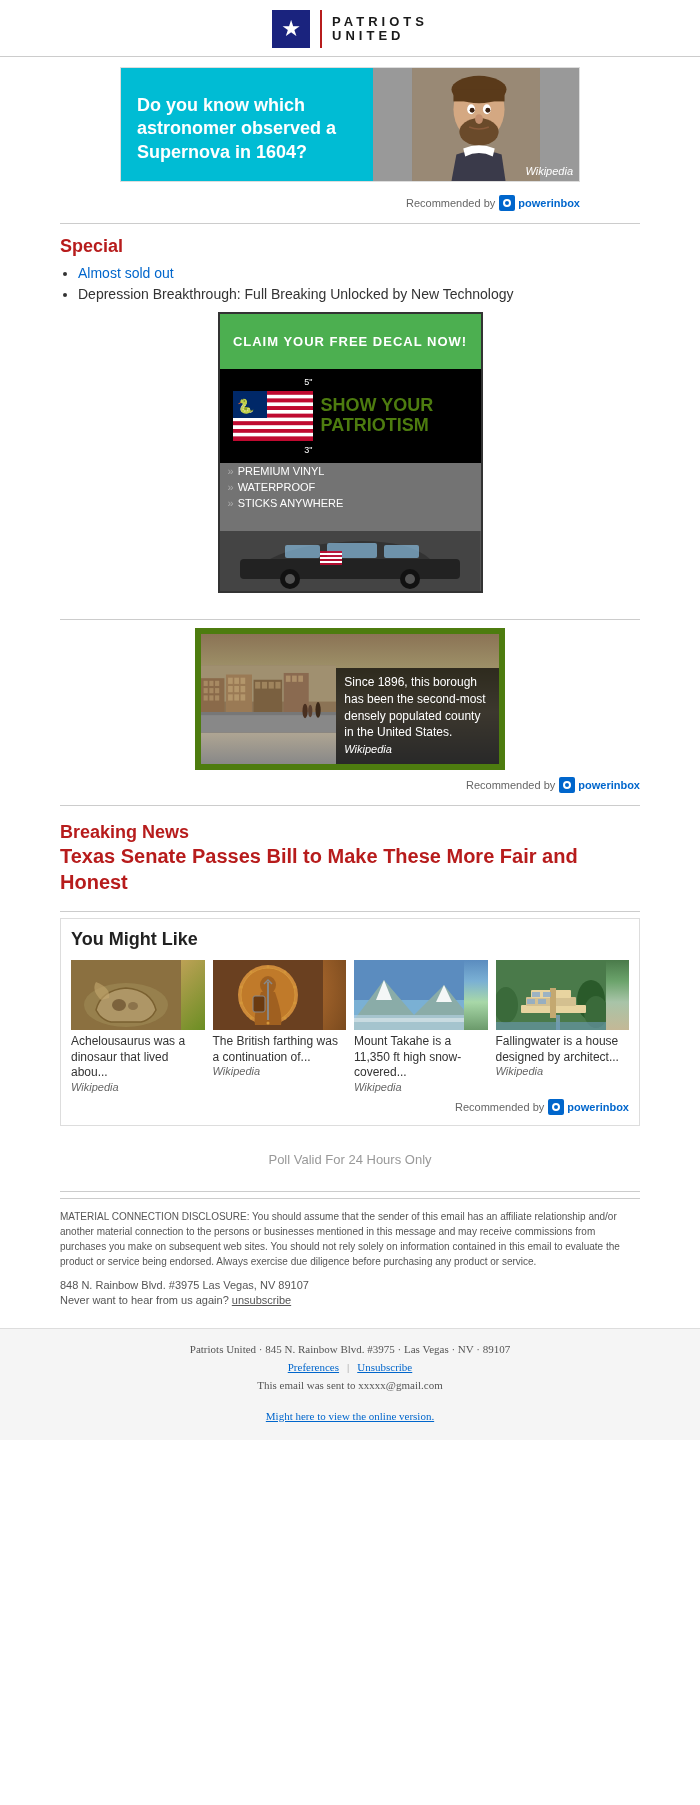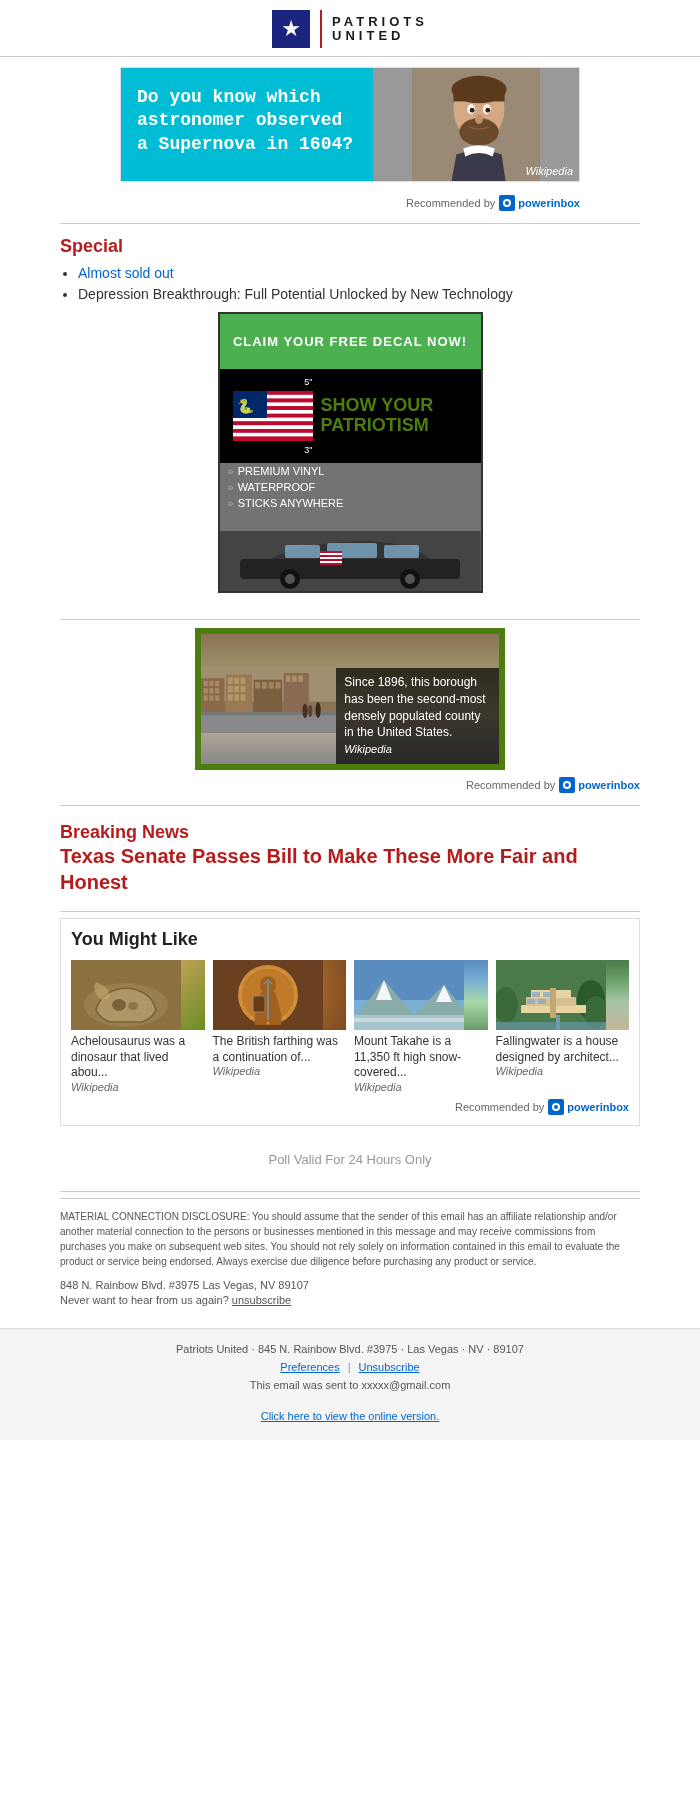--- a/index.html
+++ b/index.html
@@ -66,26 +66,25 @@
       margin: 10px 60px;
       position: relative;
       height: 115px;
       background: linear-gradient(to right, #00bcd4 55%, #888 55%);
       overflow: hidden;
       border: 1px solid #ddd;
     }
     .top-banner-text-area {
       position: absolute;
       left: 0;
-      top: 4px;
+      top: 12px;
       width: 55%;
       height: 100%;
       background: #00bcd4;
       padding: 14px 16px;
-      font-family: Liberation Mono, monospace;
     }
     .top-banner-text {
       color: white;
       font-size: 18px;
       font-weight: bold;
       line-height: 1.3;
     }
     .top-banner-img-area {
       position: absolute;
       right: 0;
@@ -393,20 +392,21 @@
       text-decoration: underline;
     }
 
     
     .footer {
       background: #f5f5f5;
       border-top: 1px solid #ddd;
       margin-top: 14px;
       padding: 14px 60px 18px;
       text-align: center;
+      font-family: Liberation Serif, serif;
     }
     .footer-brand-line {
       font-size: 11px;
       color: #555;
       margin-bottom: 6px;
     }
     .footer-links {
       font-size: 11px;
       color: #555;
       margin-bottom: 6px;
@@ -499,21 +499,21 @@
 
 <hr class="section-divider">
 
 <div class="special-section">
   <div class="special-title">Special</div>
   <ul class="special-list">
     <li>
       <a href="#">Almost sold out</a>
     </li>
     <li>
-      <span>Depression Breakthrough: Full Potential Unlocked by New Technology</span>
+      <span>Depression Breakthrough: Full Breaking Unlocked by New Technology</span>
     </li>
   </ul>
 
   <div class="decal-ad">
     <div class="decal-ad-inner">
       <div class="decal-ad-header">CLAIM YOUR FREE DECAL NOW!</div>
       <div class="decal-ad-body">
         <div class="decal-flag-area">
           <span class="decal-size-label">5"</span>
 
@@ -787,15 +787,15 @@
 
 <div class="footer">
   <div class="footer-brand-line">Patriots United · 845 N. Rainbow Blvd. #3975 · Las Vegas · NV · 89107</div>
   <div class="footer-links">
     <a href="#">Preferences</a>
     <span class="footer-divider">|</span>
     <a href="#">Unsubscribe</a>
   </div>
   <div class="footer-email-line">This email was sent to xxxxx@gmail.com</div>
   <div class="footer-view-online">
-    <a href="#">Click here to view the online version.</a>
+    <a href="#">Might here to view the online version.</a>
   </div>
 </div>
 
 </body></html>

